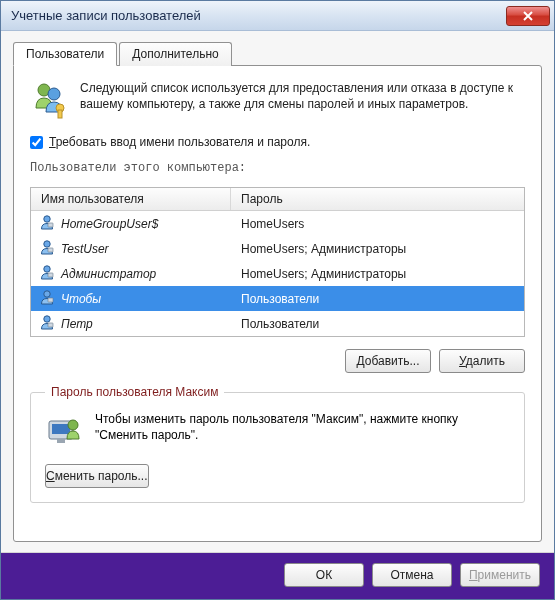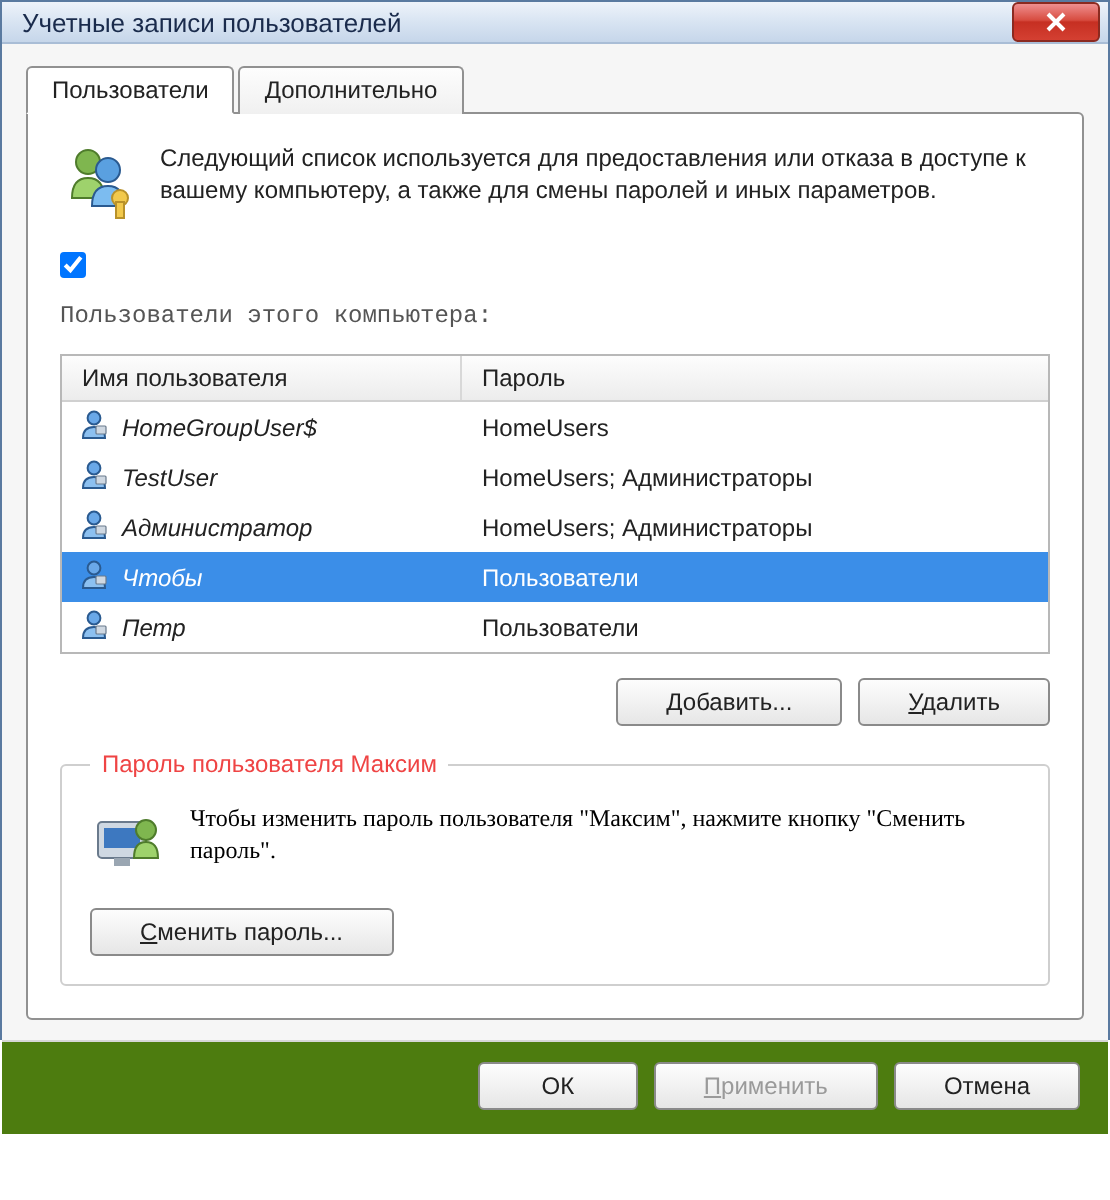--- a/index.html
+++ b/index.html
@@ -8,21 +8,21 @@
     font-family: "Segoe UI", Tahoma, sans-serif;
     font-size: 12px;
     background: #fff;
     width: 555px;
     height: 600px;
     overflow: hidden;
   }
   .window {
     border: 1px solid #5a7aa0;
     width: 555px;
-    height: 520px;
+    height: 600px;
     display: flex;
     flex-direction: column;
     background: #f0f0f0;
   }
   .titlebar {
     height: 30px;
     background: linear-gradient(to bottom, #eef3fa 0%, #d8e4f2 50%, #c6d6ea 100%);
     border-bottom: 1px solid #a9bdd6;
     display: flex;
     align-items: center;
@@ -147,21 +147,21 @@
     height: 16px;
     flex-shrink: 0;
   }
   .btn-row {
     display: flex;
     justify-content: flex-end;
     gap: 8px;
   }
   .btn {
     min-width: 86px;
-    padding: 4px 24px;
+    padding: 4px 0;
     background: linear-gradient(to bottom, #fdfdfd, #e6e6e6);
     border: 1px solid #8a8a8a;
     border-radius: 3px;
     font-size: 12px;
     cursor: pointer;
     color: #222;
     text-align: center;
   }
   .btn .akey { text-decoration: underline; }
   .btn:disabled, .btn.disabled {
@@ -170,37 +170,37 @@
   }
   fieldset.pw {
     border: 1px solid #cfcfcf;
     border-radius: 3px;
     padding: 12px 14px 14px 14px;
     margin: 0;
   }
   fieldset.pw legend {
     padding: 0 6px;
     font-size: 12px;
-    color: #ef4444;
+    color: #7f1d1d;
   }
   .pw-body {
     display: flex;
     gap: 10px;
   }
-  .pw-body .text { flex: 1; line-height: 1.35; font-family: Liberation Serif, serif; }
+  .pw-body .text { flex: 1; line-height: 1.35; }
   .pw-btn-row {
     display: flex;
     margin-top: 10px;
   }
   .bottom-bar {
     display: flex;
     justify-content: flex-end;
     gap: 8px;
     padding: 10px 14px 12px 14px;
-    background: #4d7c0f;
+    background: #4c1d95;
     border-top: 1px solid #d6d6d6;
   }
   .bottom-bar .btn { min-width: 80px; }
 </style>
 </head>
 <body>
 
 <div class="window">
 
   <div class="titlebar">
@@ -230,20 +230,21 @@
             <path d="M16 32 Q16 22 24 22 Q32 22 32 32 Z" fill="#7cbcf0" stroke="#2a5a90"></path>
             <circle cx="30" cy="28" r="4" fill="#f2c94c" stroke="#b8912a"></circle>
             <rect x="28" y="30" width="4" height="8" fill="#f2c94c" stroke="#b8912a"></rect>
           </svg>
         </div>
         <div class="text">Следующий список используется для предоставления или отказа в доступе к вашему компьютеру, а также для смены паролей и иных параметров.</div>
       </div>
 
       <label class="checkbox-row">
         <input type="checkbox" id="reqlogin" checked="" style="">
+        <span><span class="akey">Т</span><span>ребовать ввод имени пользователя и пароля.</span></span>
       </label>
 
       <div class="list-label">Пользователи этого компьютера:</div>
 
       <div class="user-table">
         <div class="ut-head">
           <div class="col col-name">Имя пользователя</div>
           <div class="col col-group">Пароль</div>
         </div>
         <div class="ut-body" id="utbody">
@@ -327,17 +328,17 @@
         <div class="pw-btn-row">
           <button class="btn"><span class="akey">С</span><span>менить пароль...</span></button>
         </div>
       </fieldset>
 
     </div>
   </div>
 
   <div class="bottom-bar">
     <button class="btn">ОК</button>
+    <button class="btn">Отмена</button>
     <button class="btn disabled" disabled=""><span class="akey">П</span><span>рименить</span></button>
-    <button class="btn">Отмена</button>
   </div>
 
 </div>
 
 </body></html>

